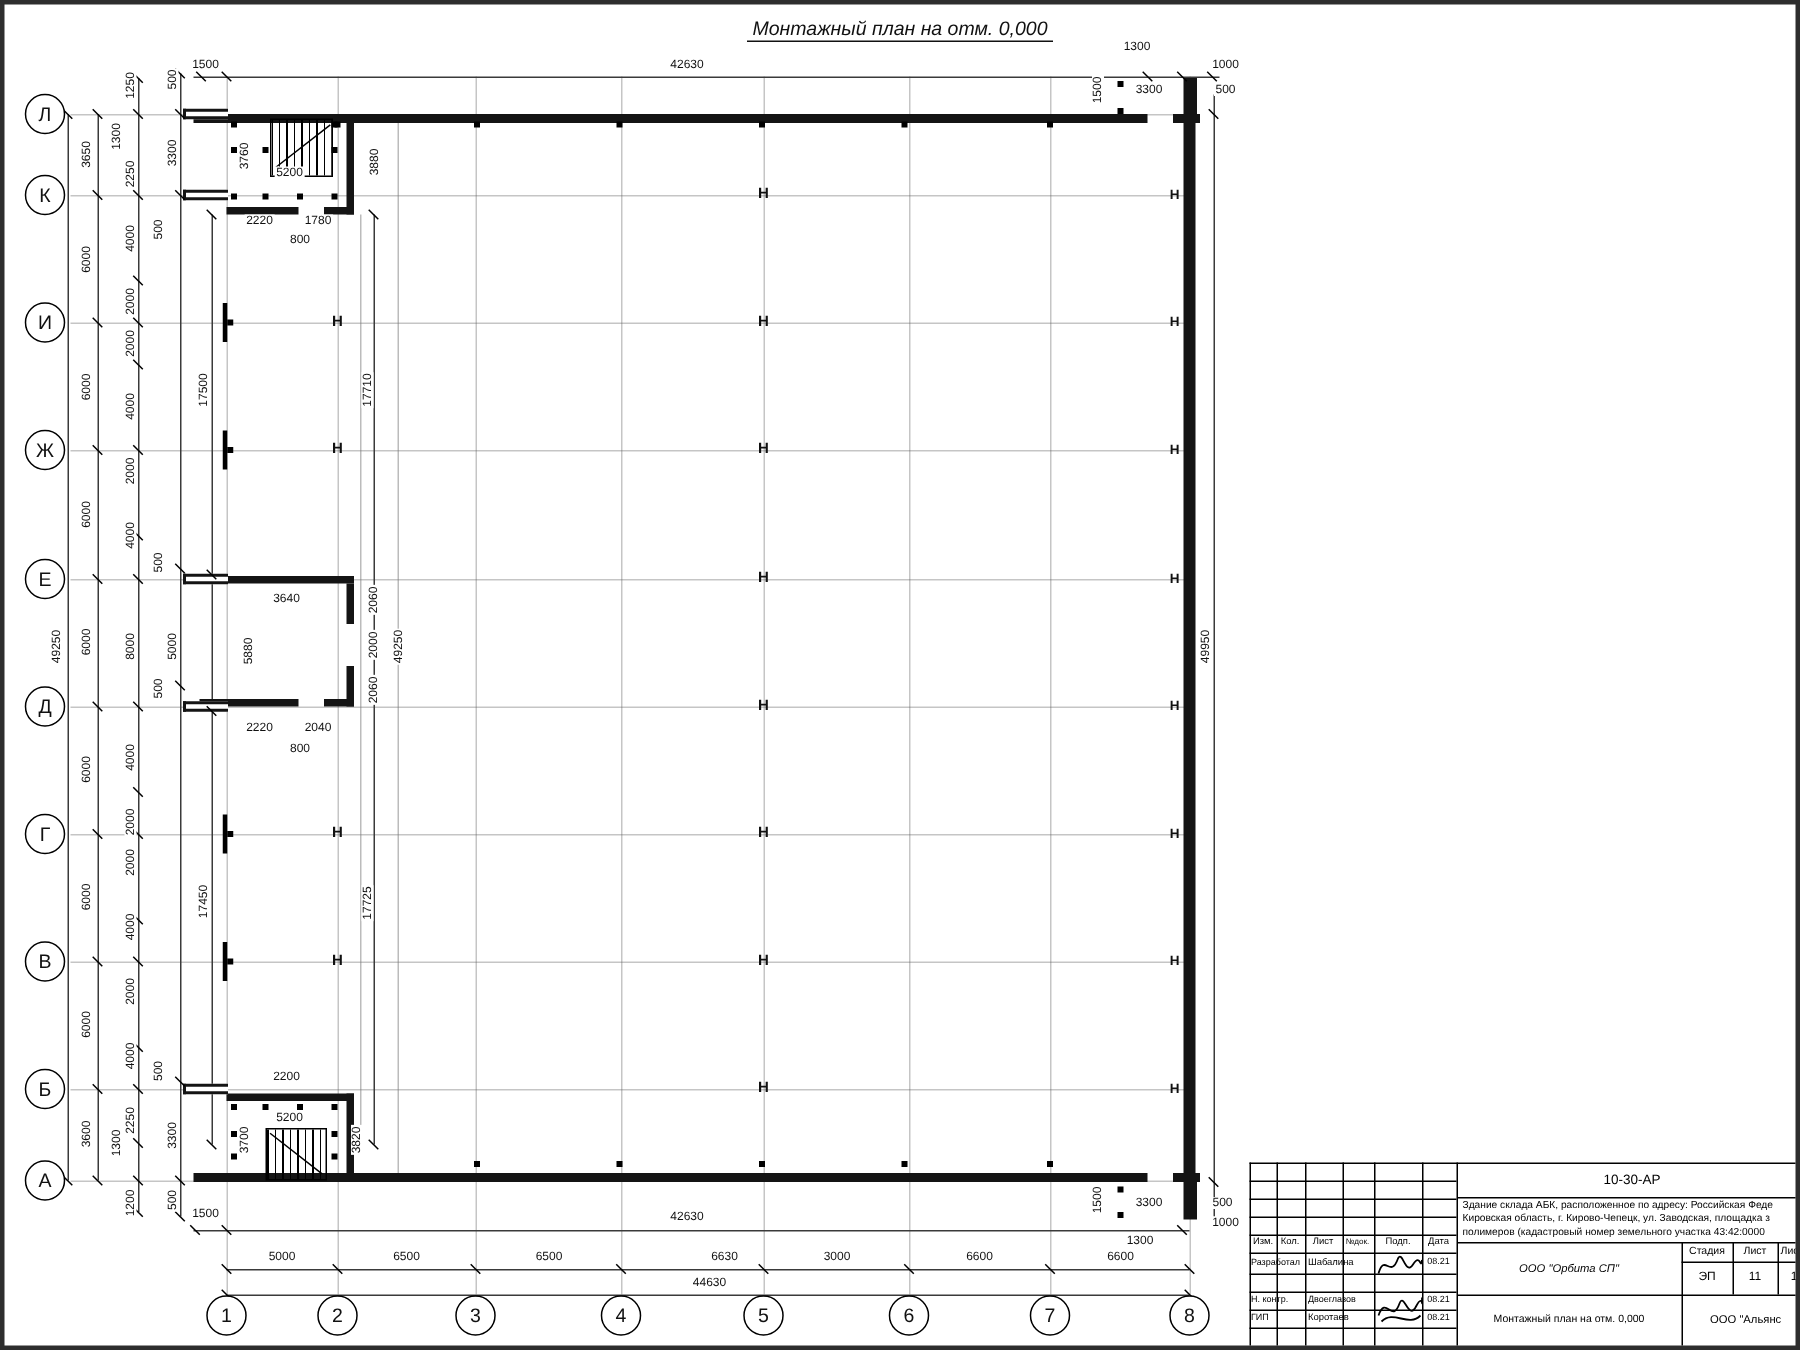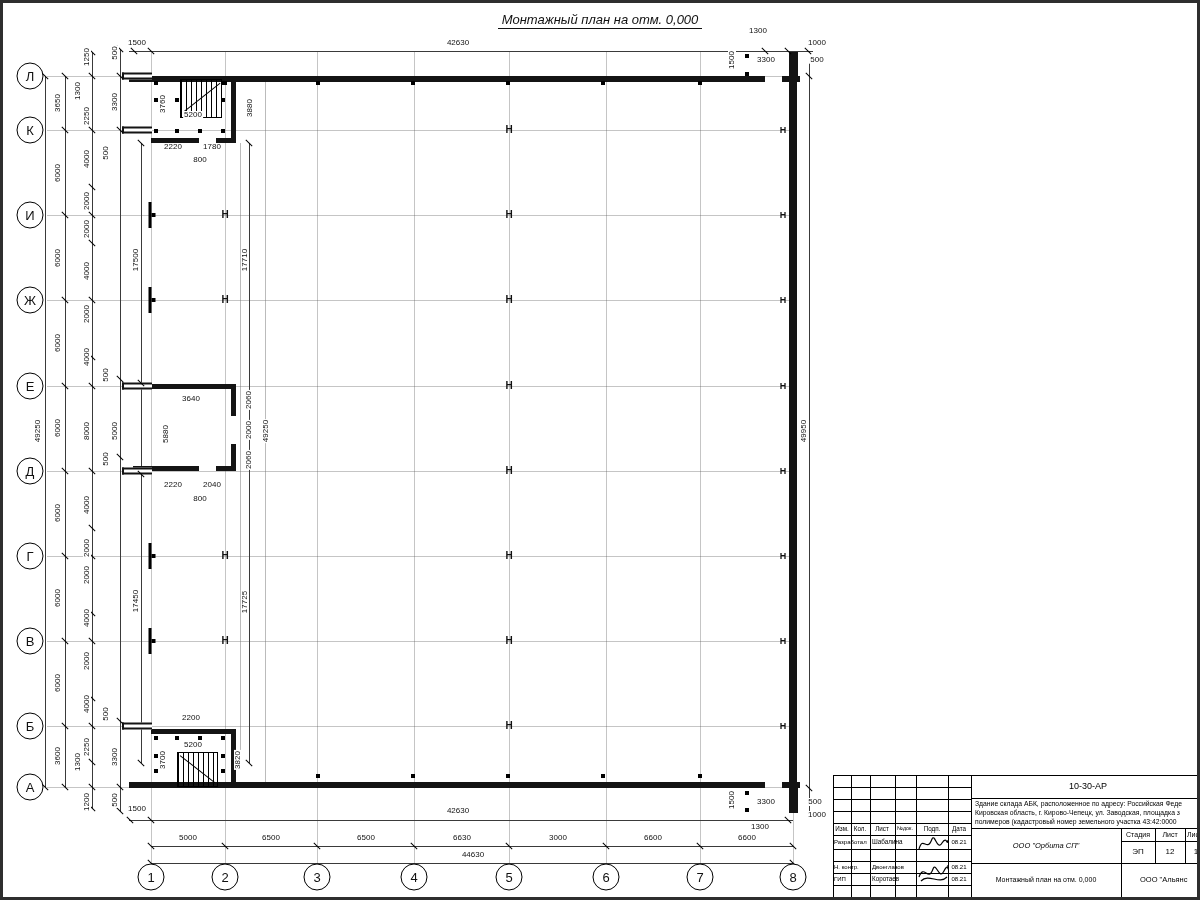--- a/index.html
+++ b/index.html
@@ -135,21 +135,21 @@
     <div class="tb-text" style="left:869px;top:873px;font-size:6.3px;">Коротаев</div>
     <div class="tb-text c" style="left:956px;top:876px;font-size:6px;">08.21</div>
 
     <div class="tb-text c it" style="left:1043px;top:843px;font-size:7.5px;">ООО "Орбита СП"</div>
     <div class="tb-text c" style="left:1043px;top:877px;font-size:7px;">Монтажный план на отм. 0,000</div>
 
     <div class="tb-text c" style="left:1135px;top:832px;font-size:7px;">Стадия</div>
     <div class="tb-text c" style="left:1167px;top:832px;font-size:7px;">Лист</div>
     <div class="tb-text" style="left:1184px;top:828px;font-size:7px;">Листов</div>
     <div class="tb-text c" style="left:1135px;top:849px;font-size:8px;">ЭП</div>
-    <div class="tb-text c" style="left:1167px;top:849px;font-size:8px;">12</div>
+    <div class="tb-text c" style="left:1167px;top:849px;font-size:8px;">11</div>
     <div class="tb-text c" style="left:1193px;top:849px;font-size:8px;">1</div>
     <div class="tb-text" style="left:1137px;top:873px;font-size:7.5px;">ООО "Альянс</div>
 
     <svg class="sig" style="left:914px;top:830px;" width="32" height="22" viewBox="0 0 32 22">
       <path d="M2 16 C6 2, 10 20, 15 6 C18 0, 20 18, 25 10 S30 14, 31 7" stroke="#000" fill="none" stroke-width="1.2"></path>
     </svg>
     <svg class="sig" style="left:914px;top:856px;" width="32" height="26" viewBox="0 0 32 26">
       <path d="M2 18 C7 4, 11 24, 16 10 C19 2, 22 22, 27 12 S31 16, 31 6 M4 22 C12 14, 22 26, 30 18" stroke="#000" fill="none" stroke-width="1.2"></path>
     </svg>
   </div>
@@ -261,21 +261,21 @@
     <div class="dim v" style="left: 729px; top: 797px;">1500</div>
     <div class="dim" style="left: 763px; top: 799px;">3300</div>
     <div class="dim" style="left: 812px; top: 799px;">500</div>
     <div class="dim" style="left: 814px; top: 812px;">1000</div>
     <div class="dim" style="left: 757px; top: 824px;">1300</div>
     <div class="dim" style="left: 134px; top: 806px;">1500</div>
     <div class="dim" style="left: 455px; top: 808px;">42630</div>
     <div class="dim" style="left: 185px; top: 835px;">5000</div>
     <div class="dim" style="left: 268px; top: 835px;">6500</div>
     <div class="dim" style="left: 363px; top: 835px;">6500</div>
-    <div class="dim" style="left: 459px; top: 835px;">6630</div>
+    <div class="dim" style="left: 480px; top: 835px;">6630</div>
     <div class="dim" style="left: 555px; top: 835px;">3000</div>
     <div class="dim" style="left: 650px; top: 835px;">6600</div>
     <div class="dim" style="left: 744px; top: 835px;">6600</div>
     <div class="dim" style="left: 470px; top: 852px;">44630</div>
     <div class="dl" style="left: 126px; top: 48px; width: 684px; height: 1px;"></div>
     <div class="tick" style="left: 131px; top: 48px;"></div>
     <div class="tick" style="left: 148px; top: 48px;"></div>
     <div class="tick" style="left: 762px; top: 48px;"></div>
     <div class="tick" style="left: 785px; top: 48px;"></div>
     <div class="tick" style="left: 805px; top: 48px;"></div>

